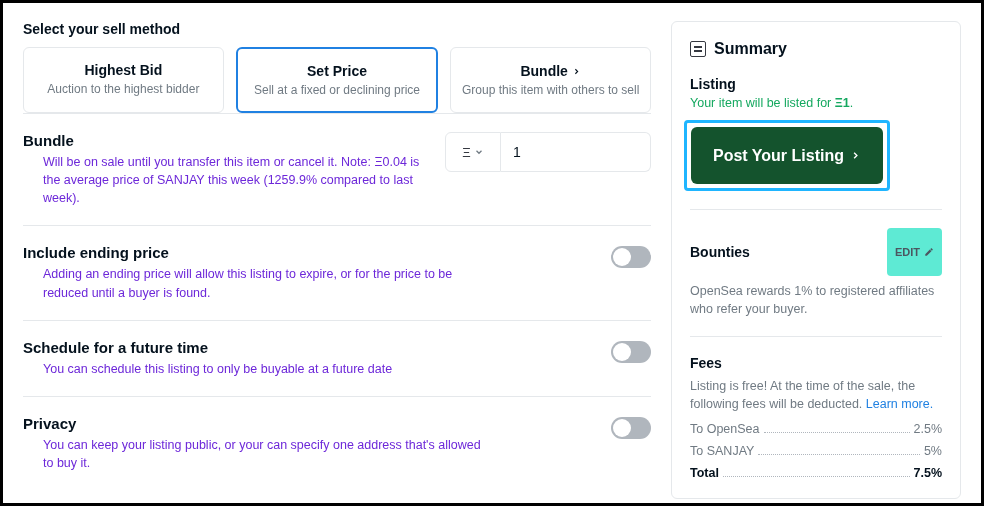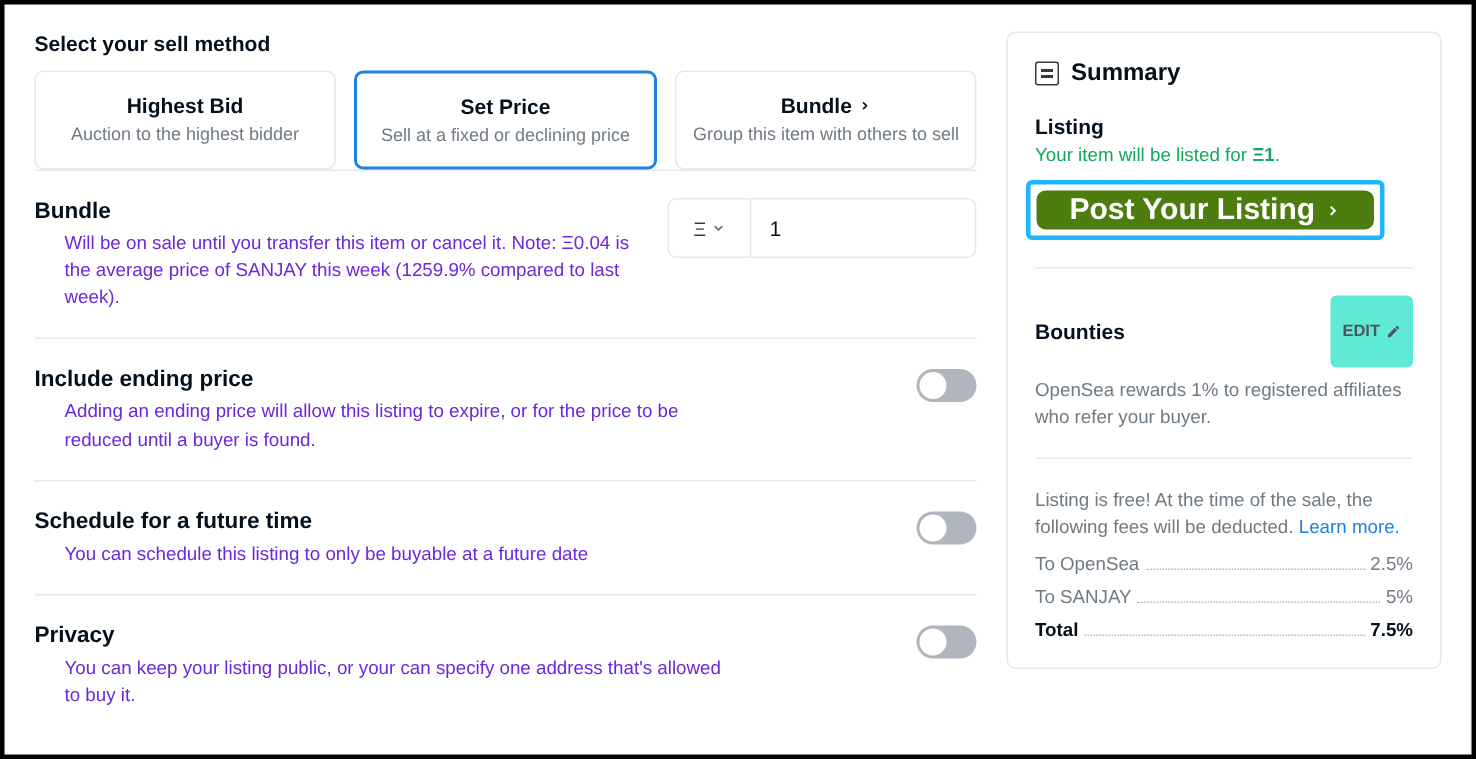--- a/index.html
+++ b/index.html
@@ -174,27 +174,27 @@
   .post-btn-wrap {
     border: 3px solid #1fb5ff;
     border-radius: 4px;
     display: inline-block;
     padding: 4px;
     margin-top: 10px;
     position: relative;
     left: -6px;
   }
   .post-btn {
-    background: #4d7c0f;
+    background: #14532d;
     color: #fff;
     border: none;
     border-radius: 6px;
-    height: 26px;
+    height: 57px;
     padding: 0 22px;
-    font-size: 20px;
+    font-size: 16px;
     font-weight: 600;
     cursor: pointer;
     display: inline-flex;
     align-items: center;
     gap: 6px;
   }
   .divider {
     border-top: 1px solid #e5e8eb;
     margin: 18px 0;
   }
@@ -342,20 +342,21 @@
         <span>EDIT</span>
         <svg width="10" height="10" viewBox="0 0 24 24" fill="#4c5660">
             <path d="M3 17.25V21h3.75L17.81 9.94l-3.75-3.75L3 17.25zM20.71 7.04a1 1 0 0 0 0-1.41l-2.34-2.34a1 1 0 0 0-1.41 0l-1.83 1.83 3.75 3.75 1.83-1.83z"></path>
           </svg>
       </div>
     </div>
     <div class="small-desc">OpenSea rewards 1% to registered affiliates who refer your buyer.</div>
 
     <div class="divider"></div>
 
+    <div class="sub-heading">Fees</div>
     <div class="small-desc">
       <span>Listing is free! At the time of the sale, the following fees will be deducted. </span><span class="learn-link">Learn more.</span>
     </div>
 
     <div class="fee-row">
       <span class="fee-label">To OpenSea</span>
       <span class="fee-dots"></span>
       <span class="fee-val">2.5%</span>
     </div>
     <div class="fee-row">

